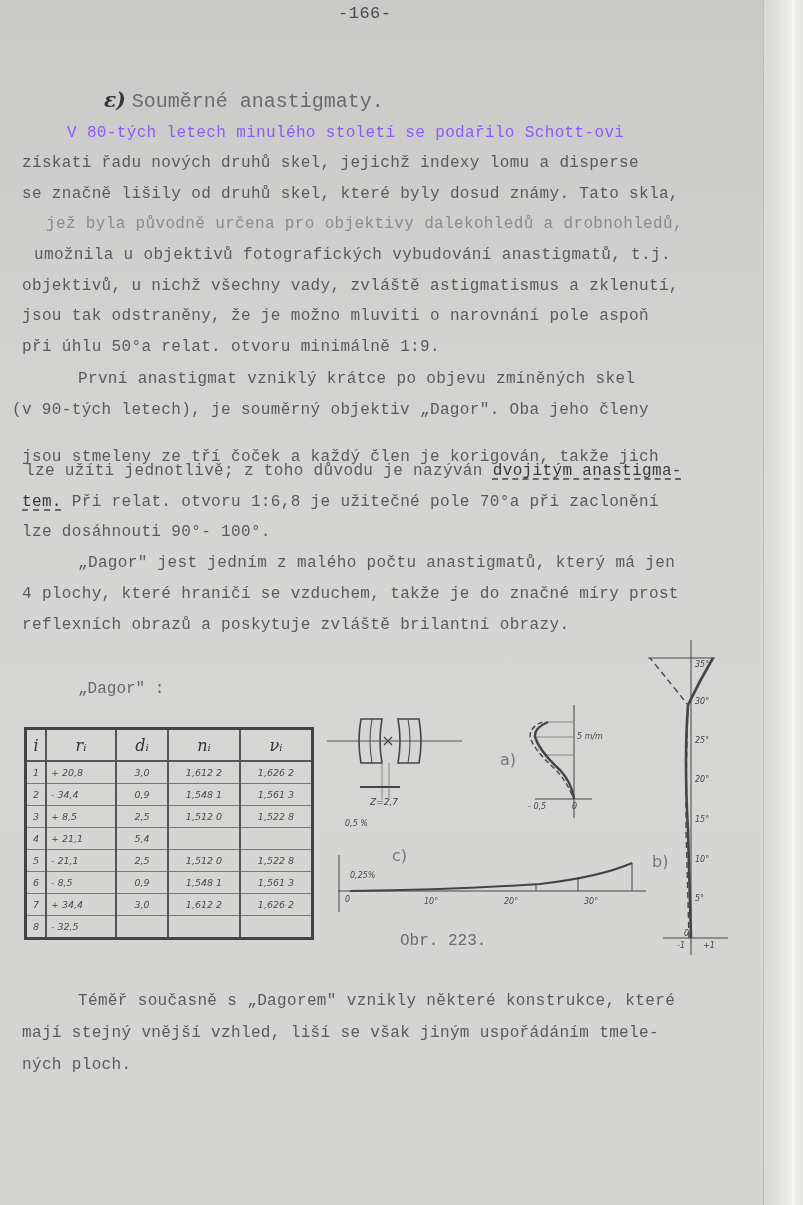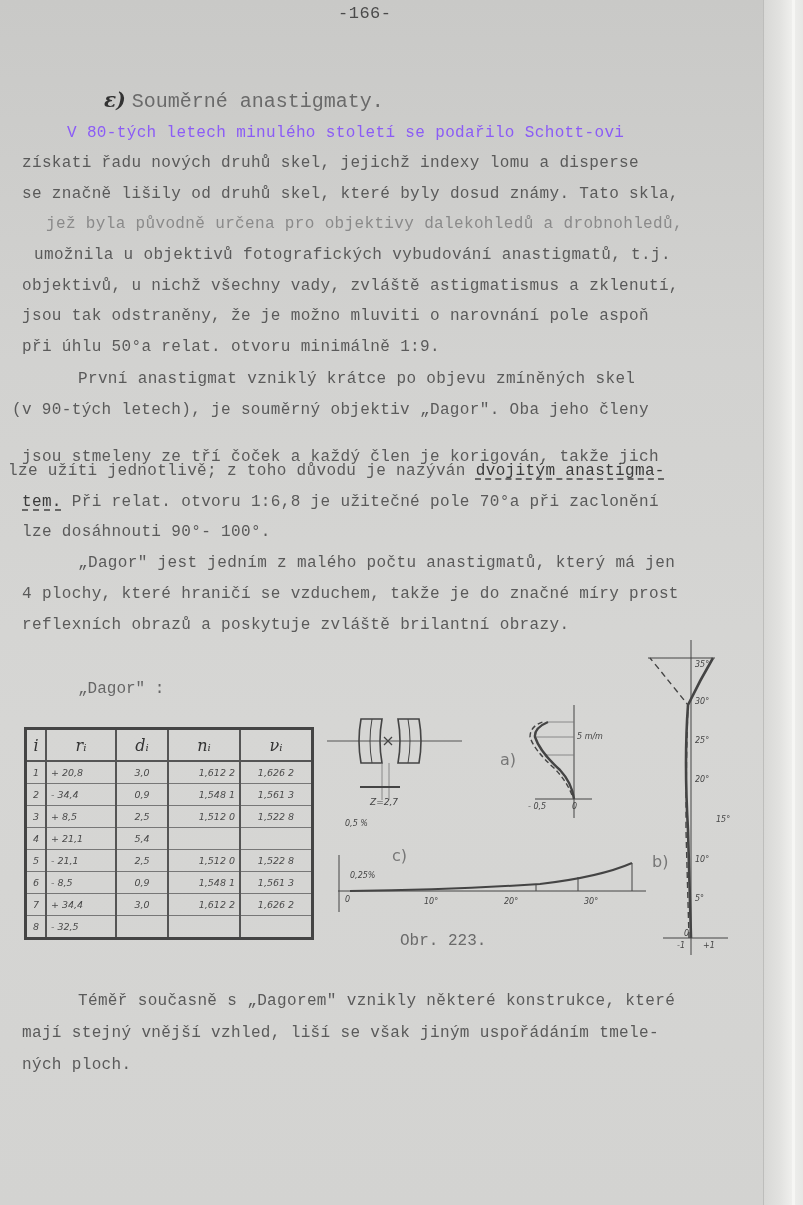--- a/index.html
+++ b/index.html
@@ -37,21 +37,21 @@
     border-left: 2px solid #555; border-bottom: 1px solid #777; height: 21px; padding: 0 4px;
     white-space: nowrap;
   }
   table.lens-table th {
     font-family: "DejaVu Serif", serif; font-style: italic; font-weight: normal; font-size: 16px;
     height: 30px; border-bottom: 2px solid #555; color: #333;
   }
   table.lens-table td.c-i { width: 10px; text-align: center; }
   table.lens-table td.c-r { width: 60px; text-align: left; }
   table.lens-table td.c-d { width: 42px; text-align: center; }
-  table.lens-table td.c-n { width: 62px; text-align: right; border-radius: 10px; }
+  table.lens-table td.c-n { width: 62px; text-align: center; border-radius: 10px; }
   table.lens-table td.c-v { width: 62px; text-align: center; }
 
   .figure { position: absolute; left: 0; top: 0; width: 803px; height: 1205px; pointer-events: none; }
   .fig-text { position: absolute; font-family: "DejaVu Sans", sans-serif; font-style: italic; color: #444; font-size: 8px; white-space: nowrap; }
   .fig-label { position: absolute; font-family: "DejaVu Sans", sans-serif; font-size: 16px; color: #777; }
   .caption { position: absolute; left: 400px; top: 932px; font-size: 16px; color: #6a6a6a; }
 </style>
 </head>
 <body>
 
@@ -66,21 +66,21 @@
 <div class="line" style="left:22px;top:185px;">se značně lišily od druhů skel, které byly dosud známy. Tato skla,</div>
 <div class="line faint" style="left:22px;top:215px;">jež byla původně určena pro objektivy dalekohledů a drobnohledů,</div>
 <div class="line" style="left:34px;top:246px;">umožnila u objektivů fotografických vybudování anastigmatů, t.j.</div>
 <div class="line" style="left:22px;top:277px;">objektivů, u nichž všechny vady, zvláště astigmatismus a zklenutí,</div>
 <div class="line" style="left:22px;top:307px;">jsou tak odstraněny, že je možno mluviti o narovnání pole aspoň</div>
 <div class="line" style="left:22px;top:338px;">při úhlu 50°a relat. otvoru minimálně 1:9.</div>
 
 <div class="line" style="left:78px;top:370px;">První anastigmat vzniklý krátce po objevu zmíněných skel</div>
 <div class="line" style="left:12px;top:401px;">(v 90-tých letech), je souměrný objektiv „Dagor". Oba jeho členy</div>
 <div class="line" style="left:22px;top:448px;">jsou stmeleny ze tří čoček a každý člen je korigován, takže jich</div>
-<div class="line" style="left:8px;top:462px;text-align:center;"><span>lze užíti jednotlivě; z toho důvodu je nazýván </span><span class="uline">dvojitým anastigma-</span></div>
+<div class="line" style="left:25px;top:462px;text-align:center;"><span>lze užíti jednotlivě; z toho důvodu je nazýván </span><span class="uline">dvojitým anastigma-</span></div>
 <div class="line" style="left:22px;top:493px;"><span class="uline">tem.</span><span> Při relat. otvoru 1:6,8 je užitečné pole 70°a při zaclonění</span></div>
 <div class="line" style="left:22px;top:523px;">lze dosáhnouti 90°- 100°.</div>
 
 <div class="line" style="left:78px;top:554px;">„Dagor" jest jedním z malého počtu anastigmatů, který má jen</div>
 <div class="line" style="left:22px;top:585px;">4 plochy, které hraničí se vzduchem, takže je do značné míry prost</div>
 <div class="line" style="left:22px;top:616px;">reflexních obrazů a poskytuje zvláště brilantní obrazy.</div>
 
 <div class="dagor-label">„Dagor" :</div>
 <table class="lens-table">
   <thead>
@@ -200,21 +200,21 @@
 <div class="fig-label" style="left:500px;top:750px;">a)</div>
 <div class="fig-text" style="left:577px;top:732px;">5 m/m</div>
 <div class="fig-text" style="left:528px;top:802px;">- 0,5</div>
 <div class="fig-text" style="left:572px;top:802px;">0</div>
 
 <div class="fig-label" style="left:652px;top:852px;">b)</div>
 <div class="fig-text" style="left:695px;top:660px;">35°</div>
 <div class="fig-text" style="left:695px;top:697px;">30°</div>
 <div class="fig-text" style="left:695px;top:736px;">25°</div>
 <div class="fig-text" style="left:695px;top:775px;">20°</div>
-<div class="fig-text" style="left:695px;top:815px;margin-left:21px;">15°</div>
+<div class="fig-text" style="left:695px;top:815px;">15°</div>
 <div class="fig-text" style="left:695px;top:855px;">10°</div>
 <div class="fig-text" style="left:695px;top:894px;">5°</div>
 <div class="fig-text" style="left:684px;top:929px;">0</div>
 <div class="fig-text" style="left:677px;top:941px;">-1</div>
 <div class="fig-text" style="left:703px;top:941px;">+1</div>
 
 <div class="fig-label" style="left:392px;top:846px;">c)</div>
 <div class="fig-text" style="left:345px;top:819px;">0,5 %</div>
 <div class="fig-text" style="left:350px;top:871px;">0,25%</div>
 <div class="fig-text" style="left:345px;top:895px;">0</div>

